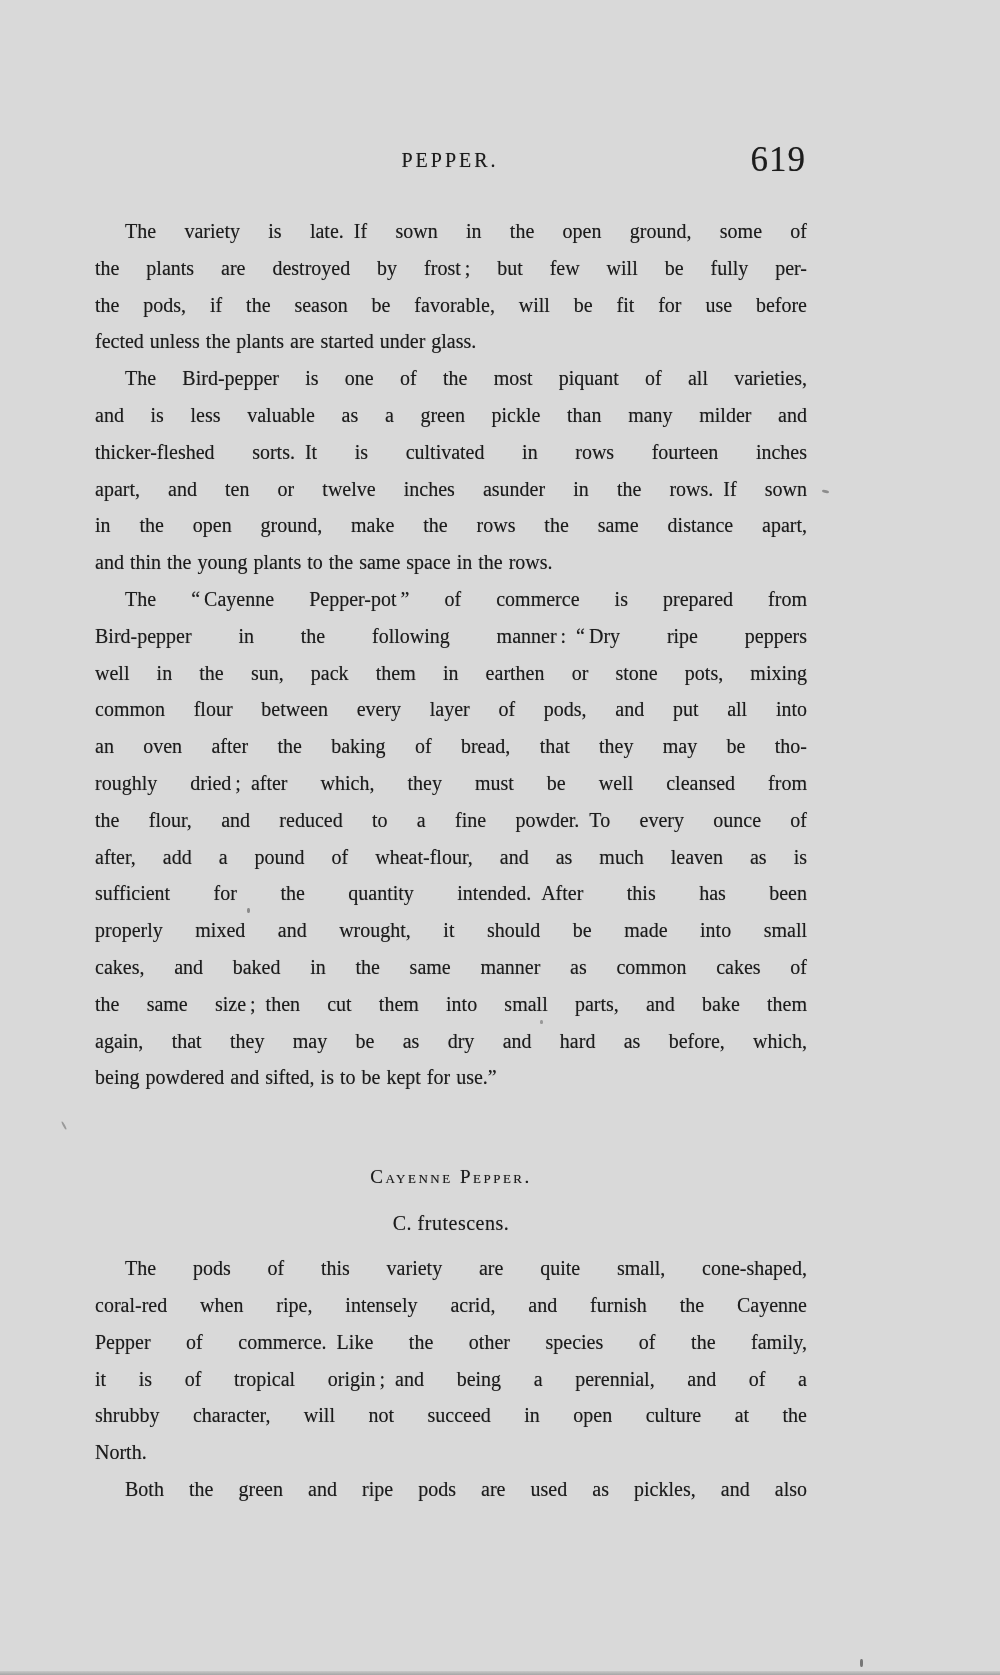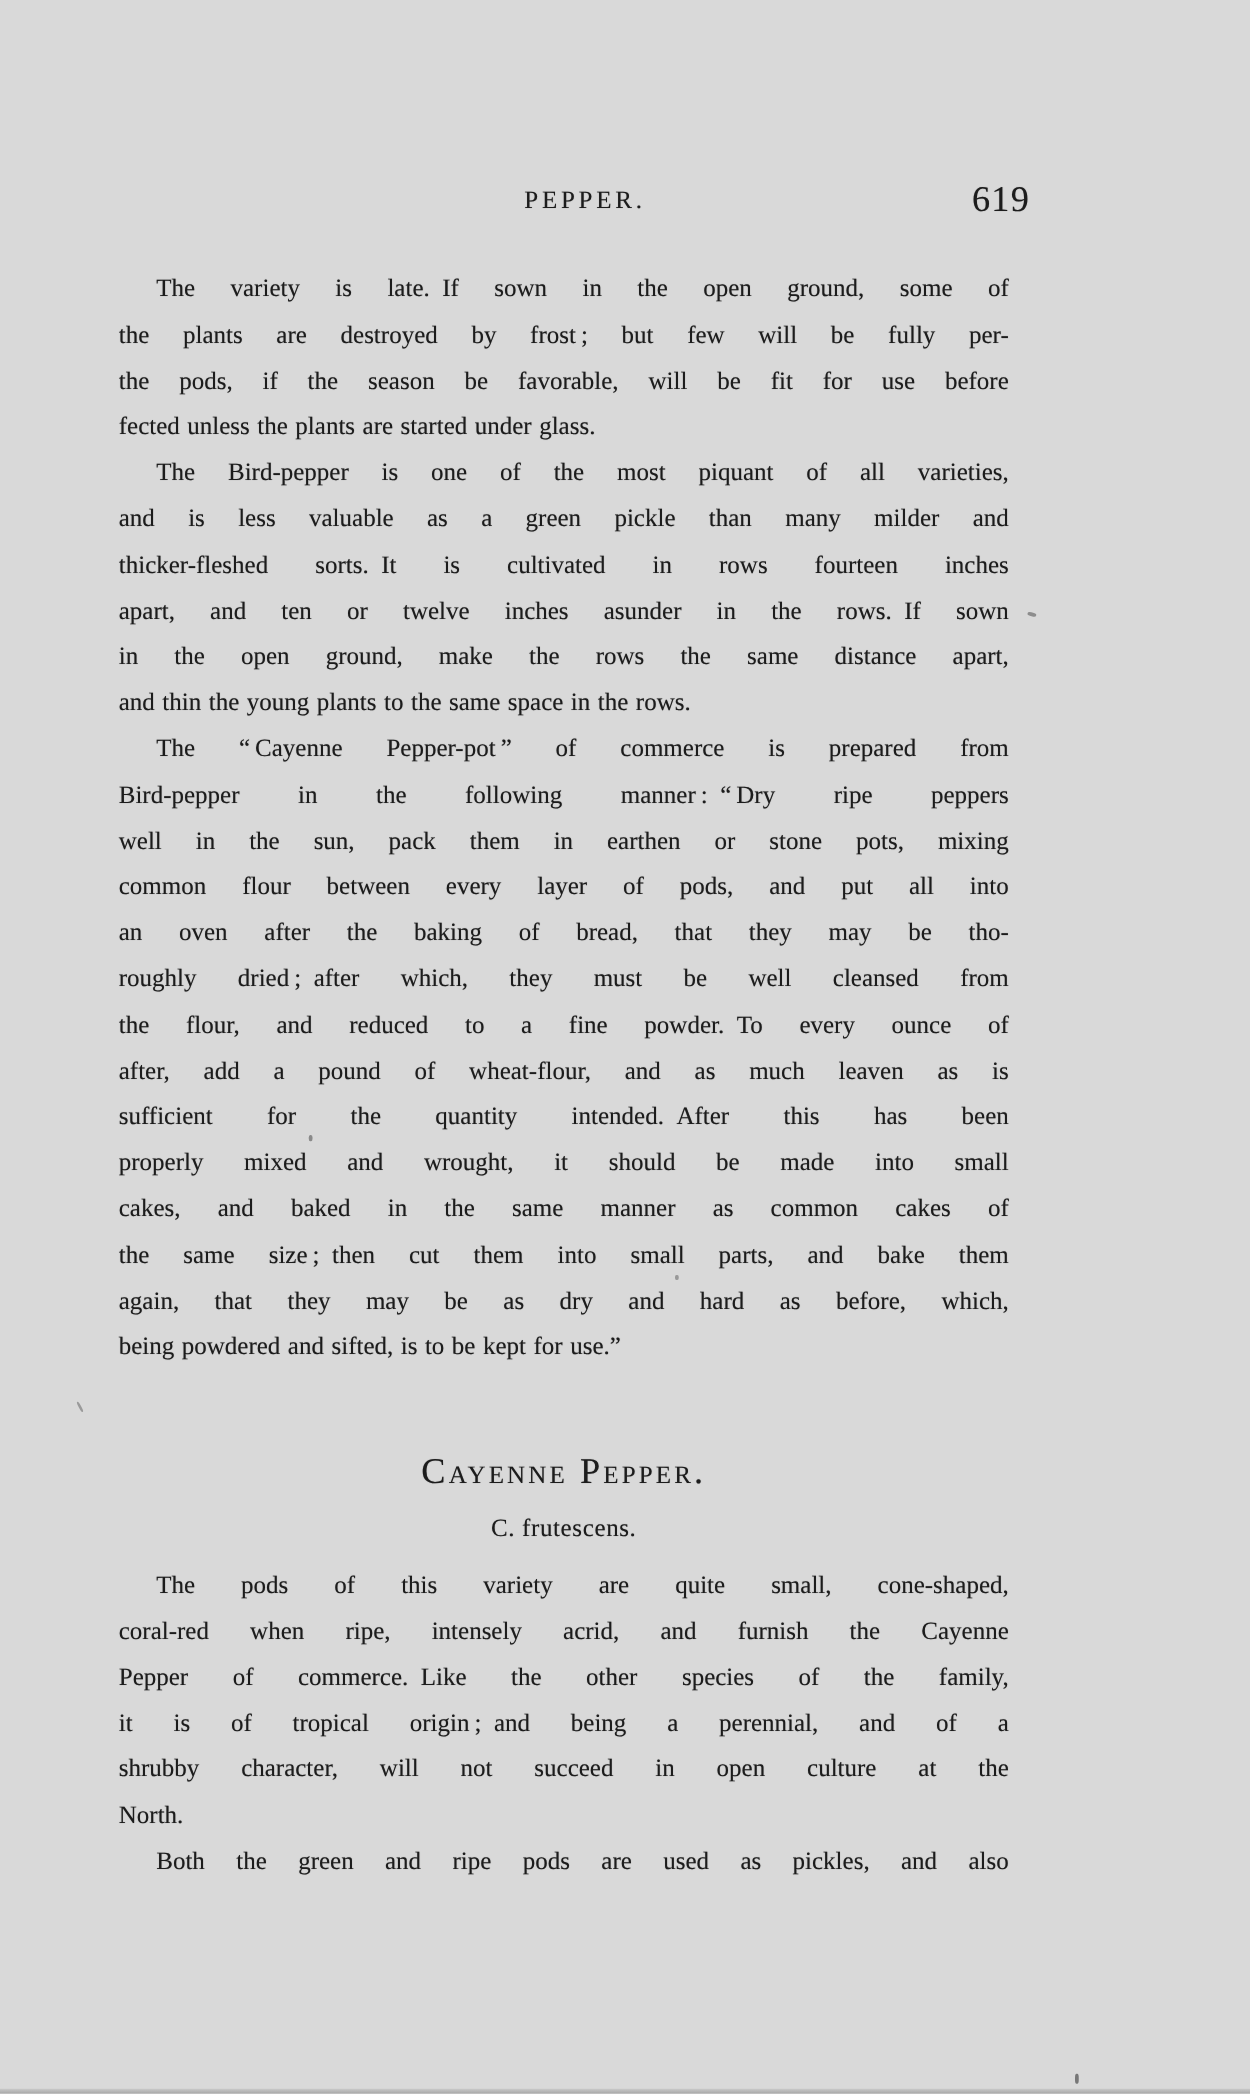--- a/index.html
+++ b/index.html
@@ -11,33 +11,33 @@
   .page {
     position: relative;
     width: 1000px; height: 1675px;
     background: #d9d9d9;
     color: #1c1c1c;
     overflow: hidden;
     text-shadow: 0 0 0.7px rgba(20,20,20,0.45);
   }
   .page-header {
     position: absolute;
-    left: 112px; top: 140px;
+    left: 94px; top: 140px;
     width: 712px; height: 40px; font-family: Liberation Serif, serif;
   }
   .running-title {
     position: absolute; left: 0; right: 0; top: 0;
     text-align: center;
     font-size: 20px; line-height: 40px;
     letter-spacing: 3px;
     font-variant: small-caps;
   }
   .page-number {
     position: absolute; right: 0; top: 0;
-    font-size: 29px; line-height: 40px;
+    font-size: 35px; line-height: 40px;
     letter-spacing: 1px;
   }
   .page-body {
     position: absolute;
     left: 95px; top: 213px;
     width: 712px;
   }
   .para { margin: 0; padding: 0; }
   .line {
     font-size: 20px;
@@ -46,21 +46,21 @@
     text-align: justify;
     text-align-last: justify;
     white-space: normal;
   }
   .line.endline { text-align-last: left; }
   .para .line:first-child { text-indent: 30px; }
   .section-heading {
     margin: 64px 0 0 0;
     text-align: center;
     font-variant: small-caps;
-    font-size: 29px;
+    font-size: 19px;
     line-height: 34px;
     letter-spacing: 2.5px;
   }
   .section-subheading {
     margin: 14px 0 12px 0;
     text-align: center;
     font-size: 20px;
     line-height: 30px;
     letter-spacing: 0.5px;
   }

